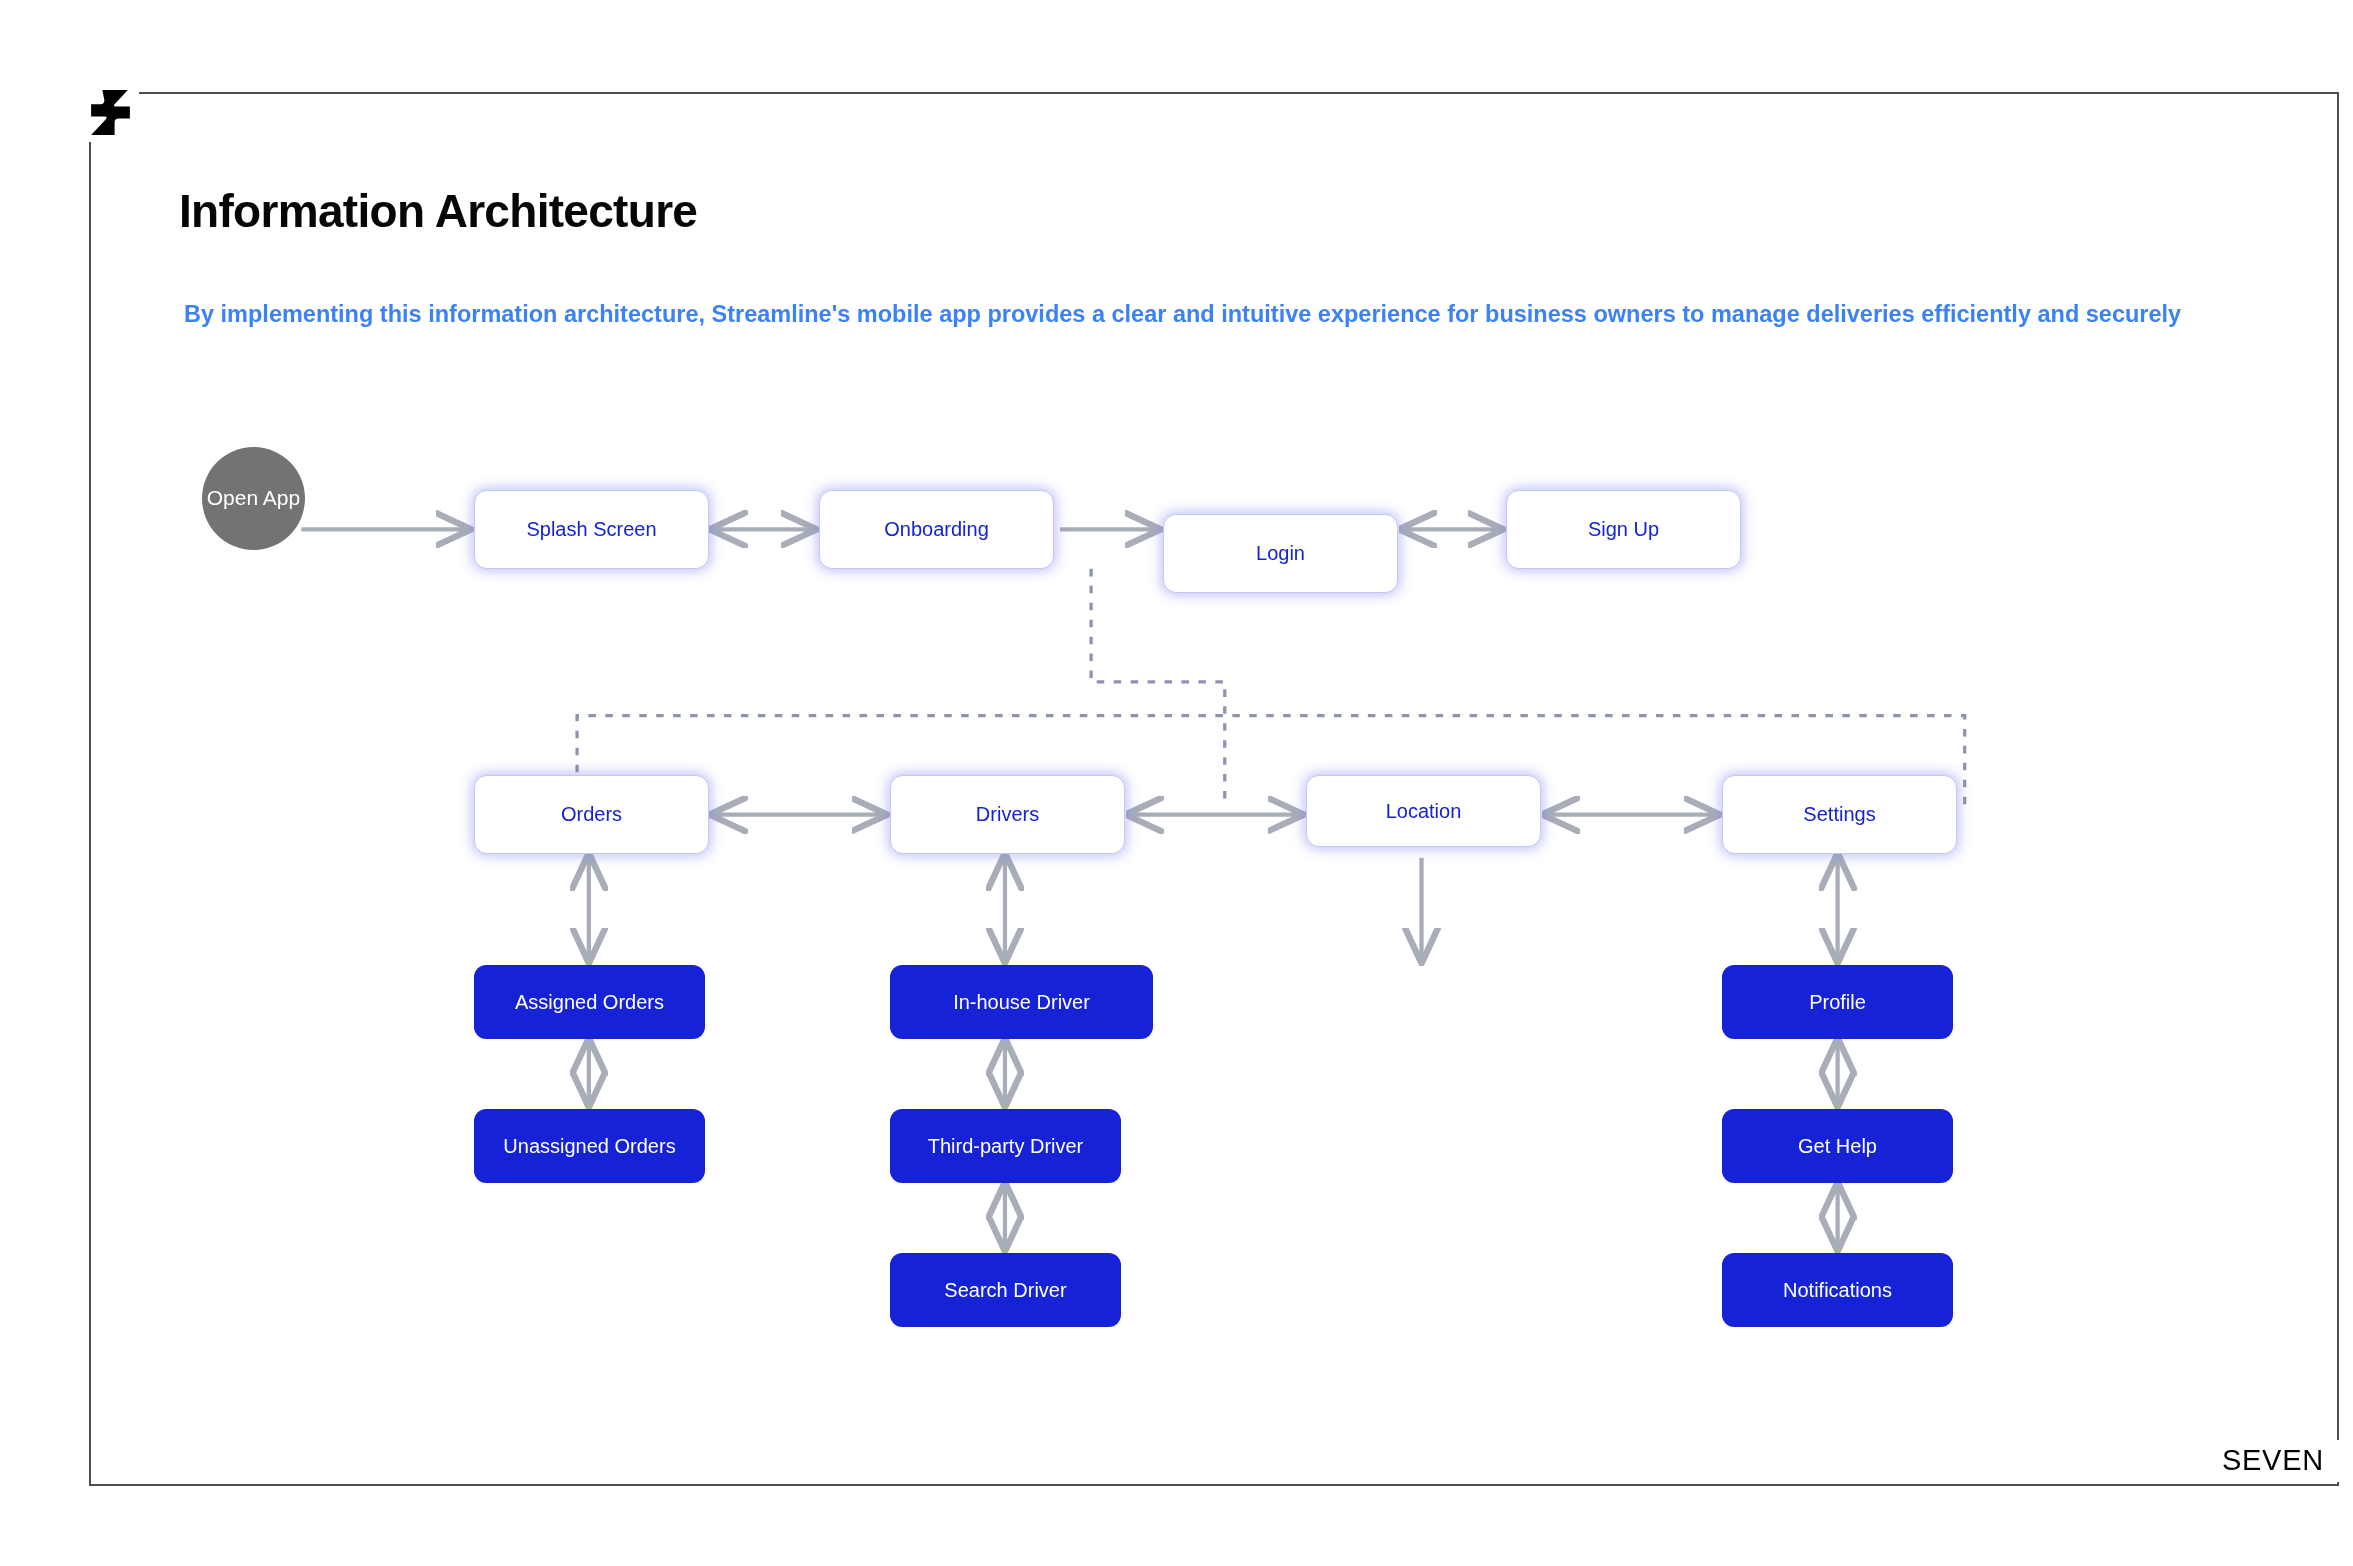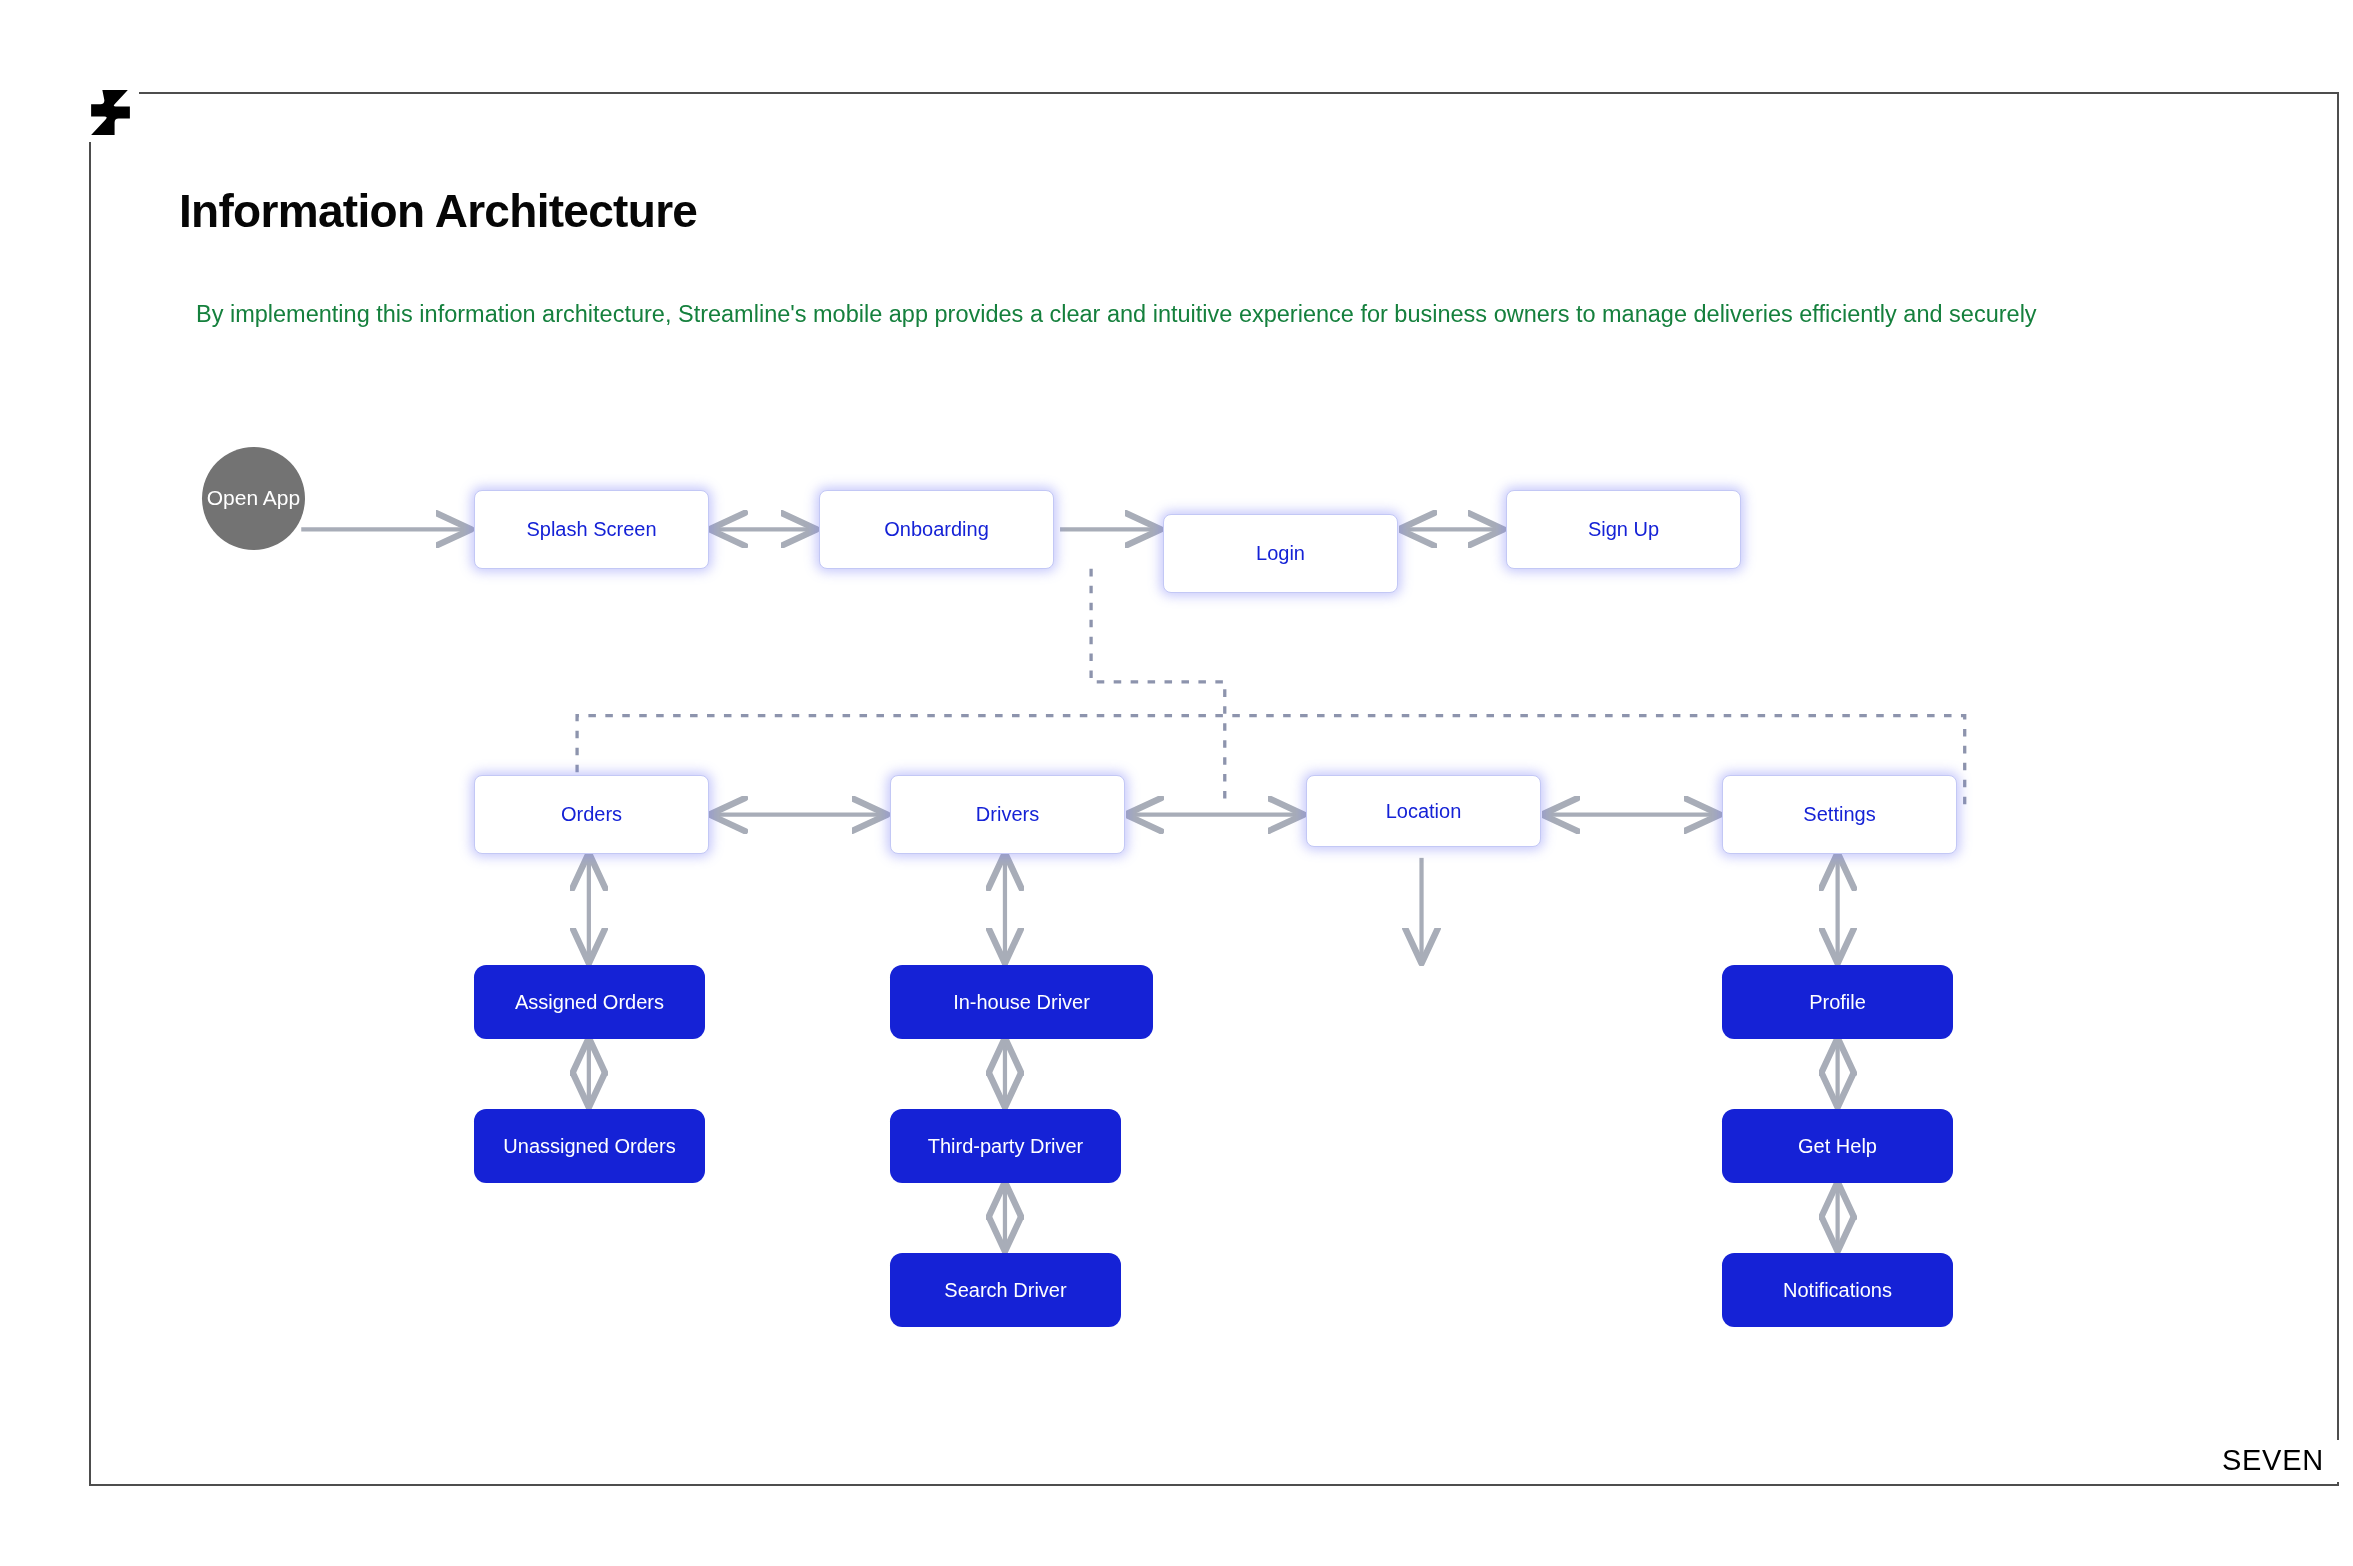--- a/index.html
+++ b/index.html
@@ -64,26 +64,26 @@
     position: absolute;
     left: 179px; top: 184px;
     font-size: 46px;
     font-weight: 700;
     letter-spacing: -0.7px;
     color: #060606;
     white-space: nowrap;
   }
   #subtitle {
     position: absolute;
-    left: 196px; top: 297px;
+    left: 184px; top: 297px;
     width: 2071px;
     font-size: 23.5px;
-    font-weight: 400;
+    font-weight: 700;
     line-height: 1.45;
-    color: #15803d;
+    color: #3b82f6;
   }
 
   
   #diagram {
     position: absolute;
     left: 0; top: 0;
     width: 2410px; height: 1567px;
   }
   #edges {
     position: absolute;
@@ -109,21 +109,21 @@
     background: #737373;
     color: #ffffff;
     font-size: 21px;
     margin-left: 6px;
   }
 
   .node.outline {
     background: #ffffff;
     color: #1522D6;
     border: 1.4px solid #c3c8f5;
-    border-radius: 8px;
+    border-radius: 13px;
     font-size: 20px;
     box-shadow: 0 0 12.2px 2.8px rgba(120,124,245,0.42);
   }
 
   .node.filled {
     background: #1522D6;
     color: #ffffff;
     border-radius: 12.2px;
     font-size: 20px;
   }

